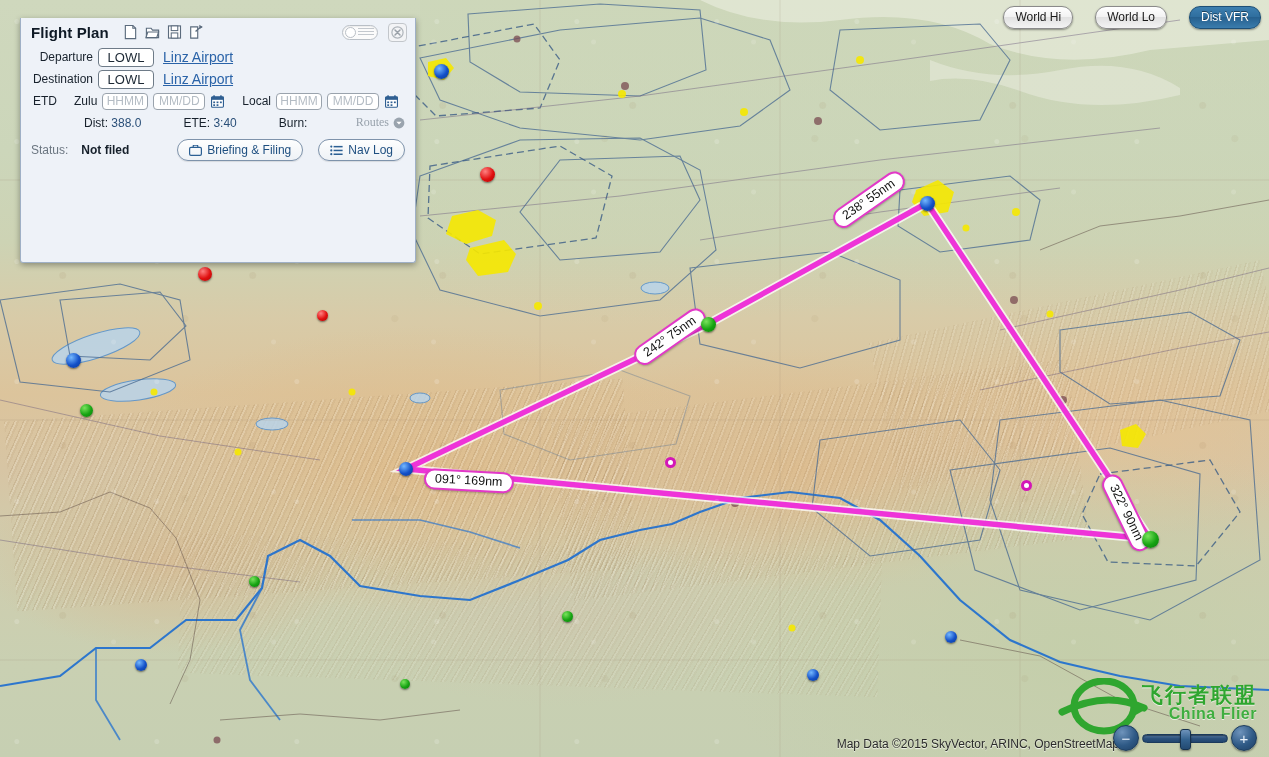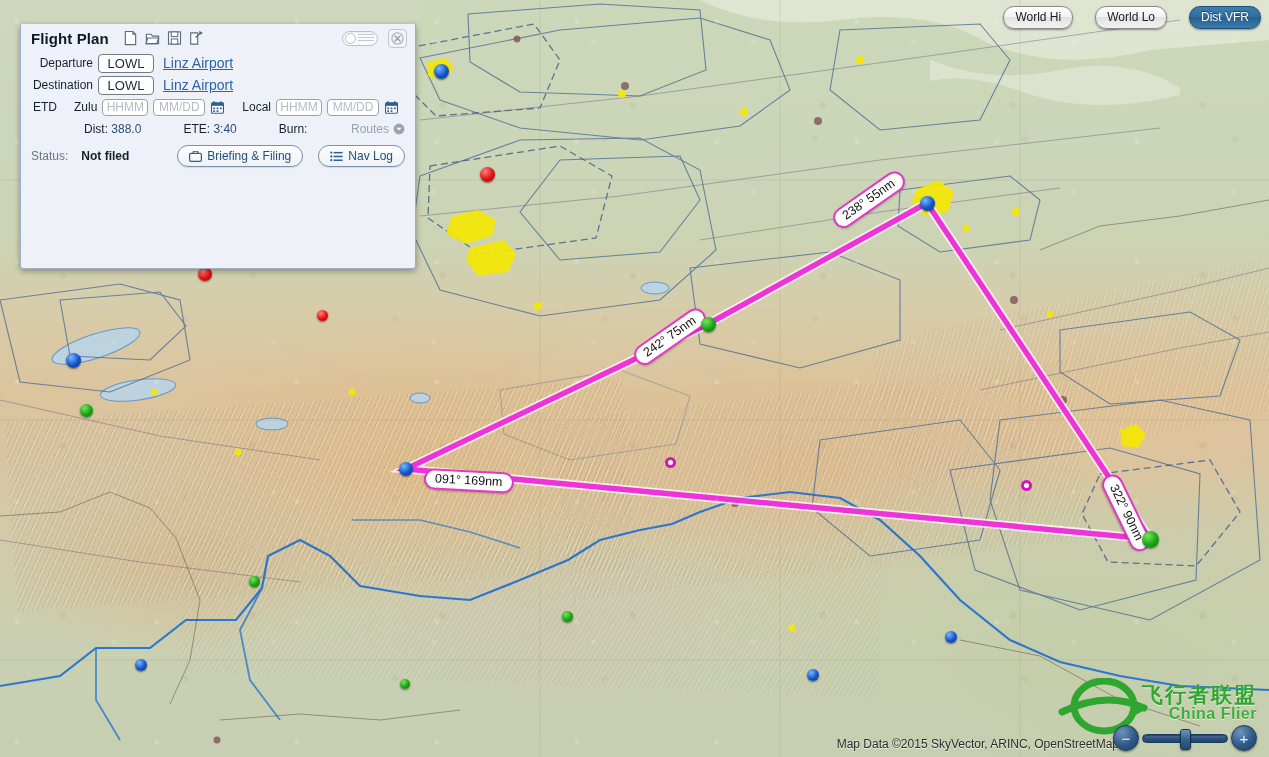--- a/index.html
+++ b/index.html
@@ -71,21 +71,21 @@
   }
   .layer-btn.active {
     color:#fff;
     border-color:#1d4f77;
     background:linear-gradient(180deg,#3d7fb0 0%,#2f6e9e 48%,#27618f 50%,#3a7cad 100%);
     text-shadow:0 -1px 0 rgba(0,0,0,.45);
   }
 
   
   #flight-plan {
-    position:absolute; left:20px; top:24px;
+    position:absolute; left:20px; top:18px;
     width:396px; height:245px;
     background:#eef2f8;
     border:1px solid #9fb0c6;
     border-top:none;
     border-radius:0 0 3px 3px;
     box-shadow:0 2px 6px rgba(0,0,0,.35);
     z-index:50;
     font-size:12px; color:#1b2733;
   }
   .fp-head {
@@ -134,21 +134,21 @@
   .apt-link { color:#2a63a8; text-decoration:underline; font-size:14px; cursor:pointer; margin-left:4px; }
   .plane-ico { width:15px; height:13px; margin:0 4px; }
   .cal-ico { width:13px; height:13px; cursor:pointer; margin-left:1px; }
 
   .fp-stats { display:flex; align-items:center; height:21px; padding:0 10px; gap:0;margin-left:40px; }
   .stat { font-size:12px; color:#17212c; }
   .stat b { font-weight:normal; color:#2a4f78; }
   .stat.dist { margin-left:13px; }
   .stat.ete  { margin-left:42px; }
   .stat.burn { margin-left:42px; }
-  .routes-drop { margin-left:auto; display:flex; align-items:center; gap:4px; color:#98a2ac; cursor:pointer; }
+  .routes-drop { margin-left:auto; display:flex; align-items:center; gap:4px; color:#98a2ac; cursor:pointer;font-family:Liberation Serif, serif; }
 
   .route-box {
     margin:4px 10px 0; height:70px;
     background:#fff; border:1px solid #7b8fa8;
     padding:3px 5px; font-size:13px; color:#17212c;
     overflow:hidden; cursor:text;
   }
   .route-caret { display:inline-block; width:1px; height:13px; background:#333; vertical-align:-2px; margin-right:1px; }
   .arw { color:#a9b2bb; margin:0 4px; font-size:13px; }
 

